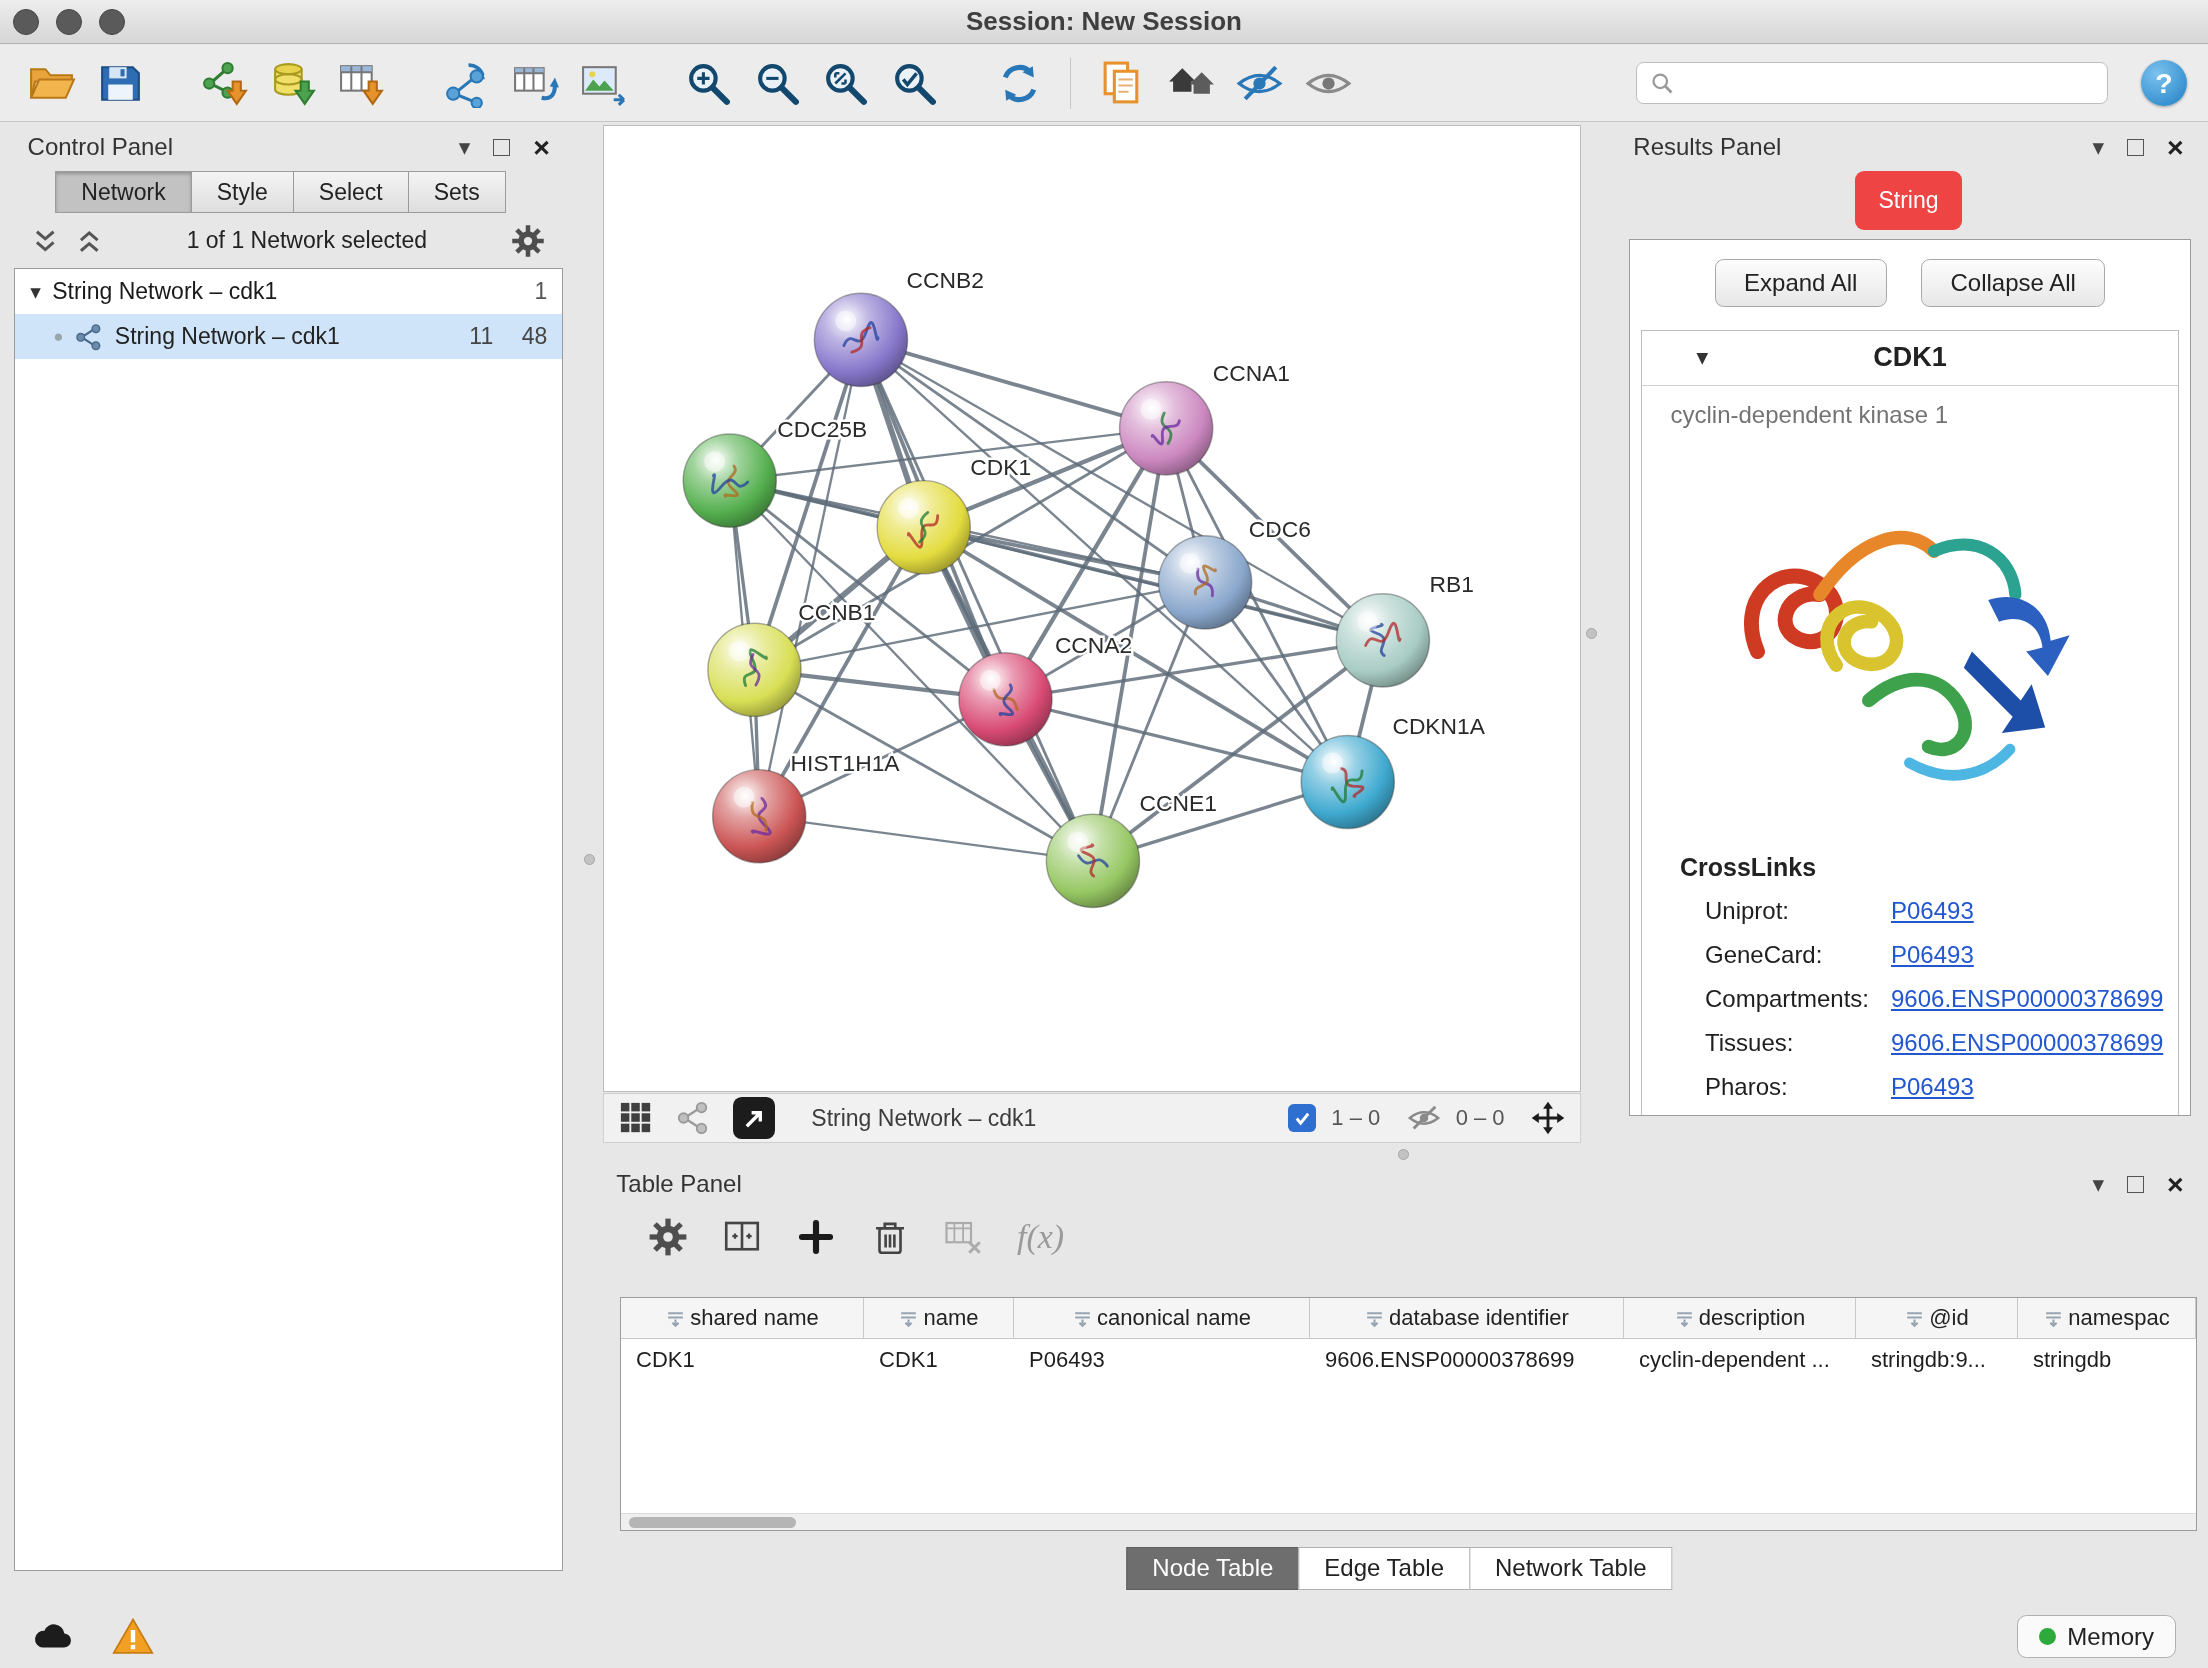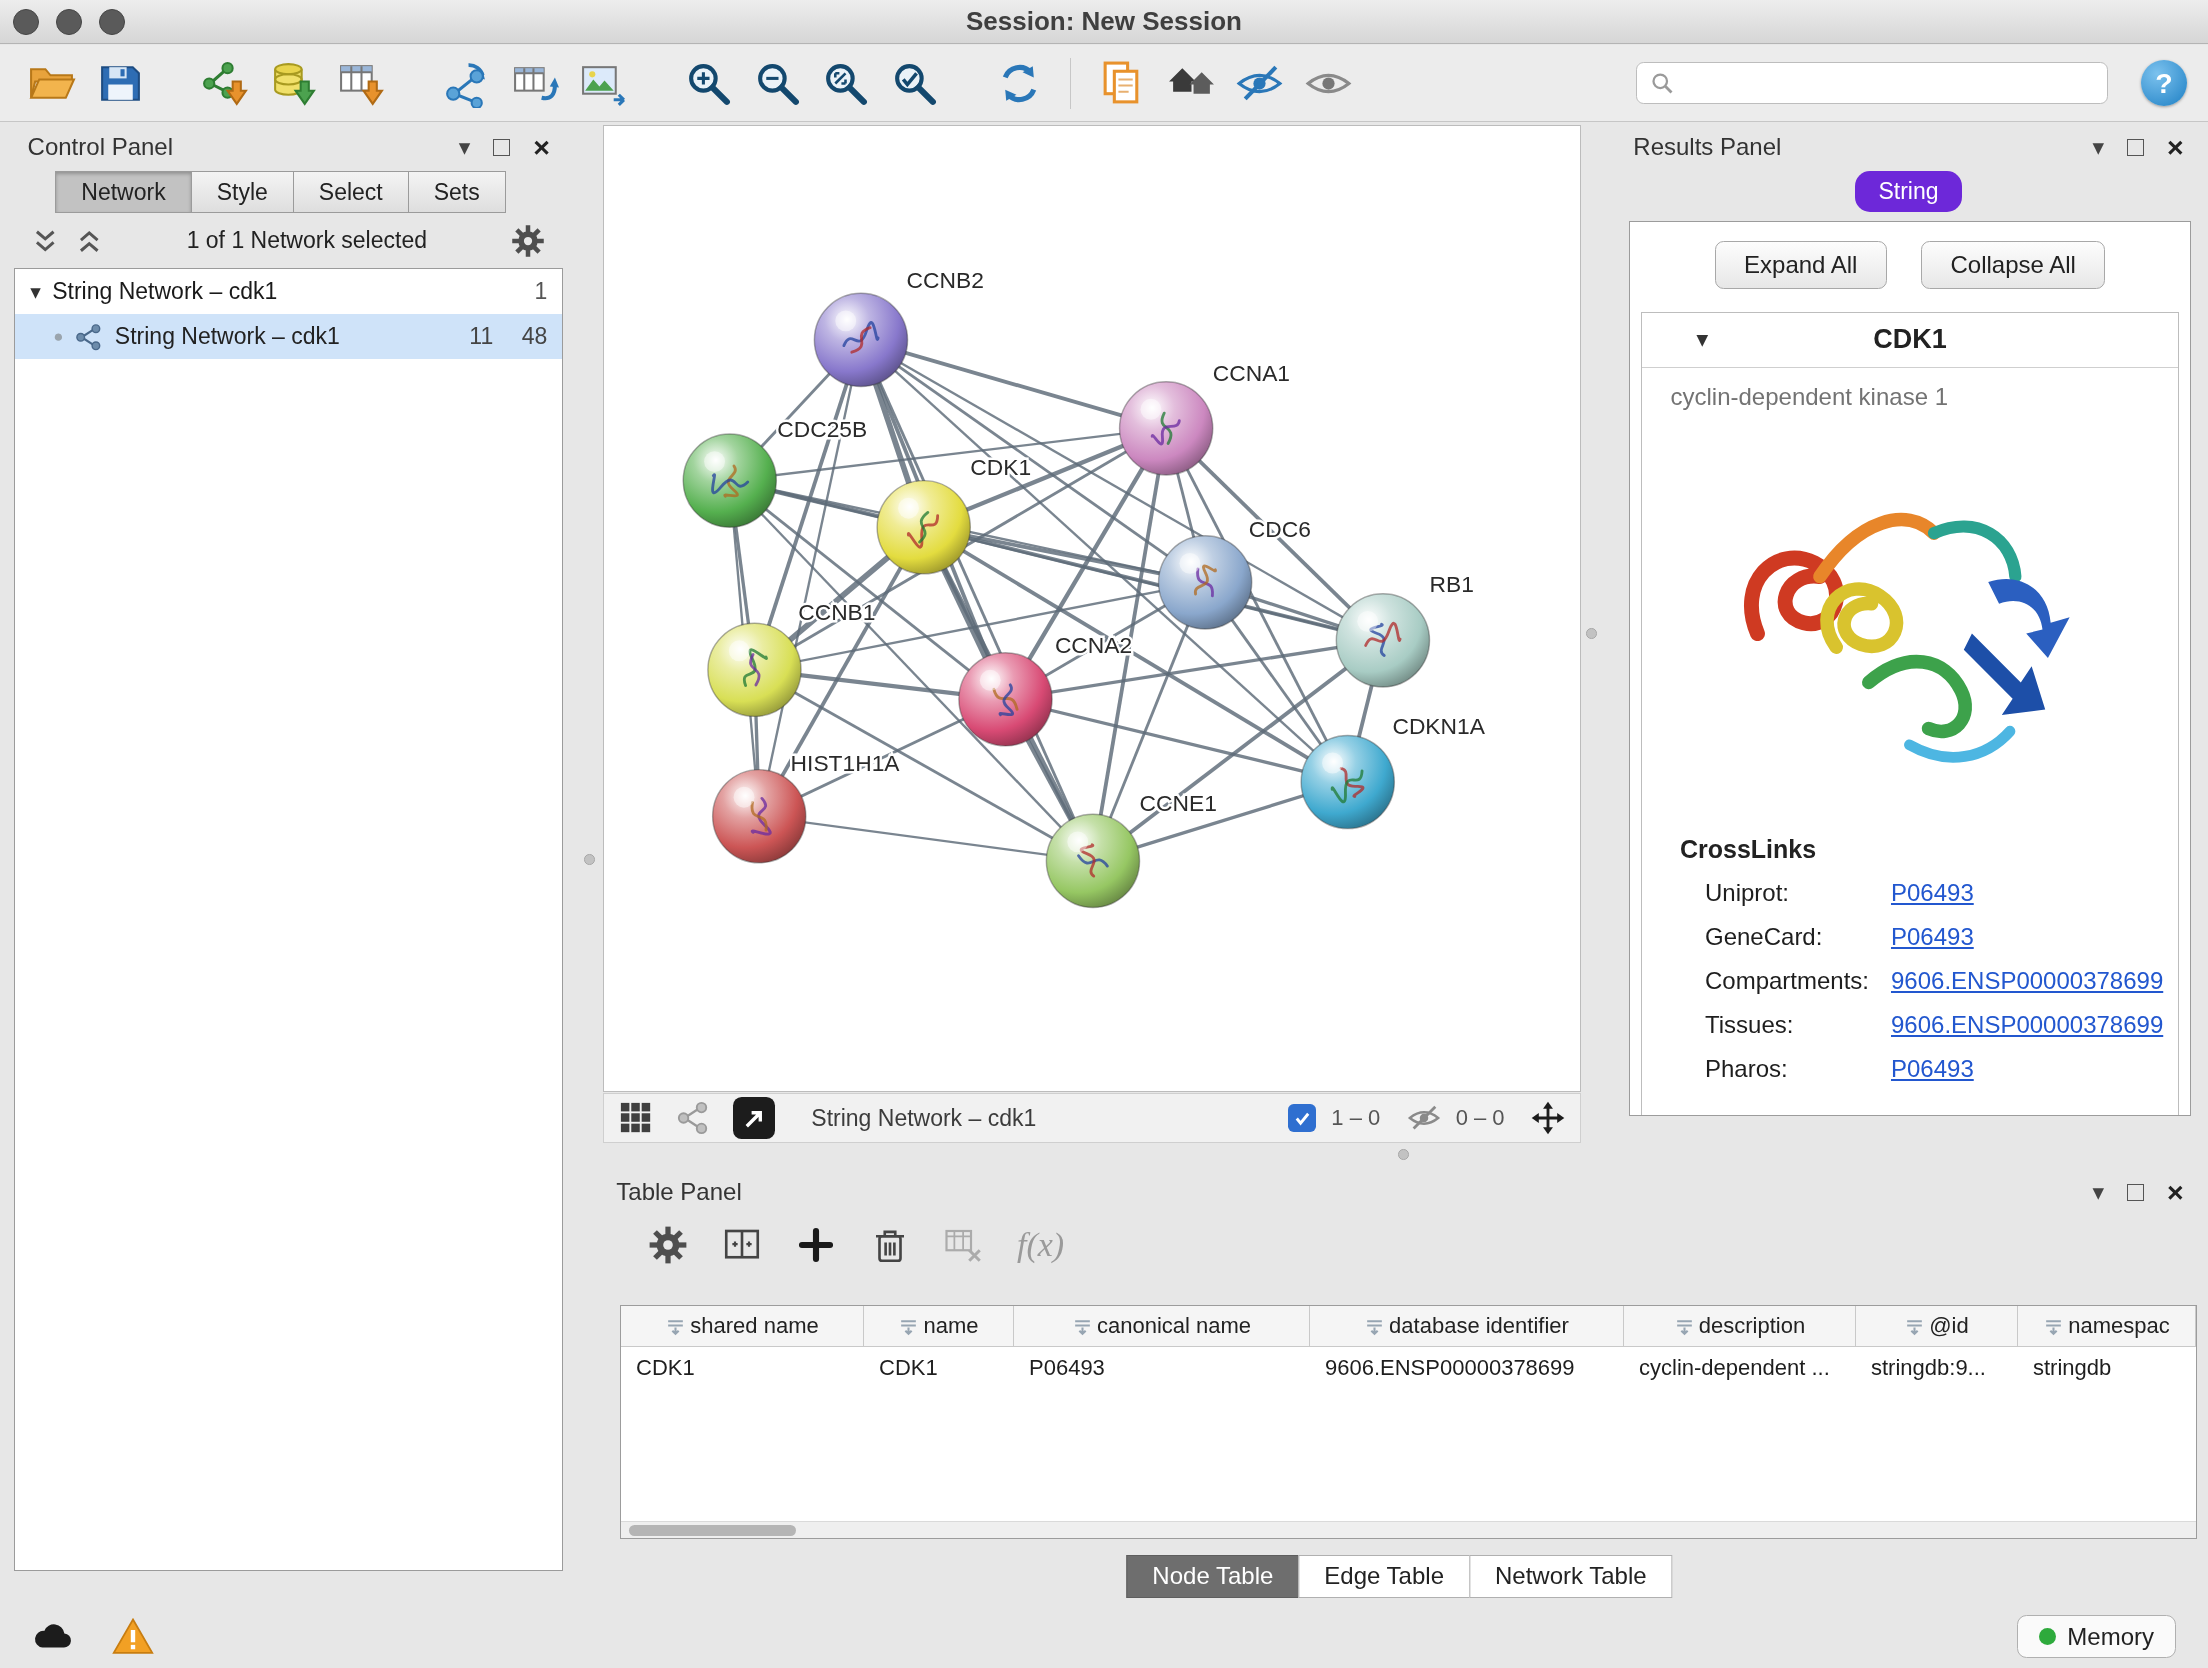--- a/index.html
+++ b/index.html
@@ -61,37 +61,37 @@
 .ns-export svg{width:27px;height:27px;}
 .ns-title{font-size:23px;color:#3c3c3c;margin-left:13.3px;}
 .ns-right{margin-left:auto;display:flex;align-items:center;gap:15px;}
 .ns-check{width:28.5px;height:28.5px;background:#2f6fd0;border-radius:5.7px;display:flex;align-items:center;justify-content:center;}
 .ns-check svg{width:19px;height:19px;}
 .ns-num{font-size:22px;color:#555;margin-right:11.4px;}
 
 
 .results-panel{position:absolute;left:1620px;top:125px;width:577px;height:991px;display:flex;flex-direction:column;}
 .rp-badge-row{display:flex;justify-content:center;margin:1.9px 0 9.5px 0;}
-.rp-badge{background:#6d28d9;color:#fff;font-size:23px;padding:7px 23px;border-radius:15px;}
+.rp-badge{background:#ef4444;color:#fff;font-size:23px;padding:16px 23px;border-radius:9px;}
 .rp-content{flex:1;margin:0 5.7px 0 8.6px;background:#fff;border:1px solid #9c9c9c;padding:19px 9.5px 9.5px 9.5px;overflow:hidden;}
 .rp-buttons{display:flex;justify-content:center;gap:34px;margin-bottom:23px;}
 .rp-btn{font-family:inherit;font-size:24px;color:#222;padding:8.6px 28.5px;border:1px solid #a8a8a8;border-radius:8.6px;background:linear-gradient(#fdfdfd,#e7e7e7);}
 .rp-section{border:1px solid #bdbdbd;margin:0 1.9px;}
 .rp-sec-header{position:relative;display:flex;align-items:center;justify-content:center;height:55px;border-bottom:1px solid #cfcfcf;font-size:27px;font-weight:bold;}
 .rp-sec-header .caret{position:absolute;left:55px;top:15px;}
 .rp-desc{font-size:24px;color:#737373;padding:15px 0 9.5px 28.5px;}
 .rp-image{display:flex;justify-content:center;margin:9.5px 0 5.7px 0;}
 .rp-cl-title{font-size:25px;font-weight:bold;padding-left:38px;margin-top:25px;}
 .rp-cl-rows{margin-top:7.6px;padding-bottom:27px;}
 .cl-row{display:flex;align-items:center;height:44px;padding-left:63px;font-size:24px;}
 .cl-label{width:186px;color:#1e1e1e;}
 .cl-link{color:#2257cf;text-decoration:underline;cursor:pointer;}
 
 
-.table-panel{position:absolute;left:603px;top:1162px;width:1594px;height:430px;margin-top:8px;}
+.table-panel{position:absolute;left:603px;top:1162px;width:1594px;height:430px;}
 .tp-toolbar{display:flex;align-items:center;gap:32px;height:61px;padding-left:44px;text-align:center;}
 .tp-tool svg{width:42px;height:42px;}
 .tp-fx{font-family:"Liberation Serif",serif;font-style:italic;font-size:34px;color:#9a9a9a;}
 .tp-tablebox{position:absolute;left:17px;right:0;top:135px;bottom:61px;background:#fff;border:1px solid #9c9c9c;display:flex;flex-direction:column;}
 .tp-thead{display:flex;background:#f5f5f5;border-bottom:1px solid #c9c9c9;height:41px;}
 .th-cell{display:flex;align-items:center;justify-content:center;gap:4px;font-size:22px;color:#222;border-right:1px solid #c9c9c9;overflow:hidden;white-space:nowrap;}
 .sort-ic svg{width:21px;height:21px;}
 .t-row{display:flex;height:41px;}
 .t-cell{display:flex;align-items:center;padding-left:15px;font-size:22px;color:#1e1e1e;overflow:hidden;white-space:nowrap;}
 .tp-body-fill{flex:1;}

